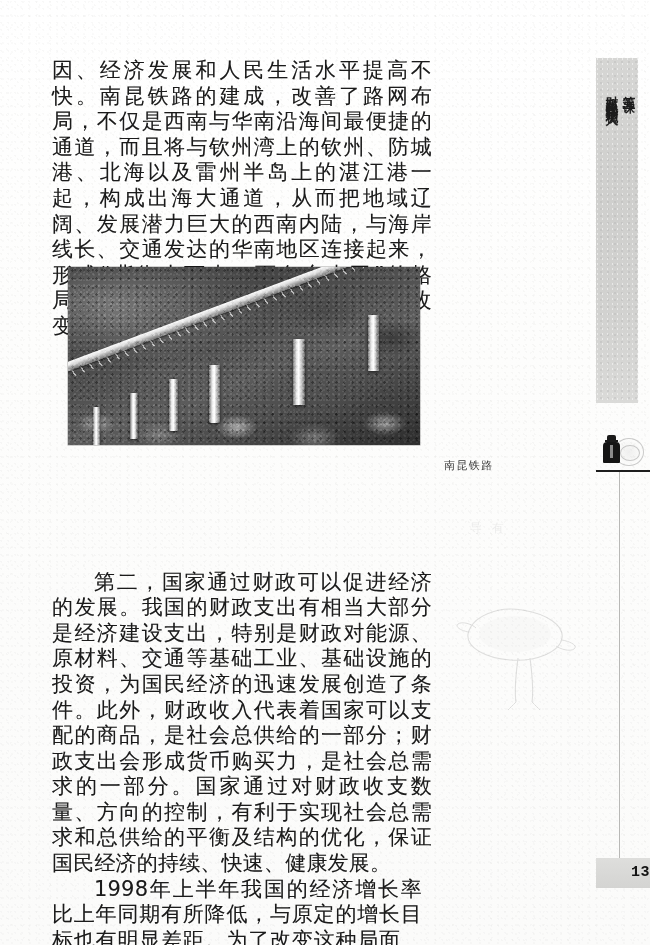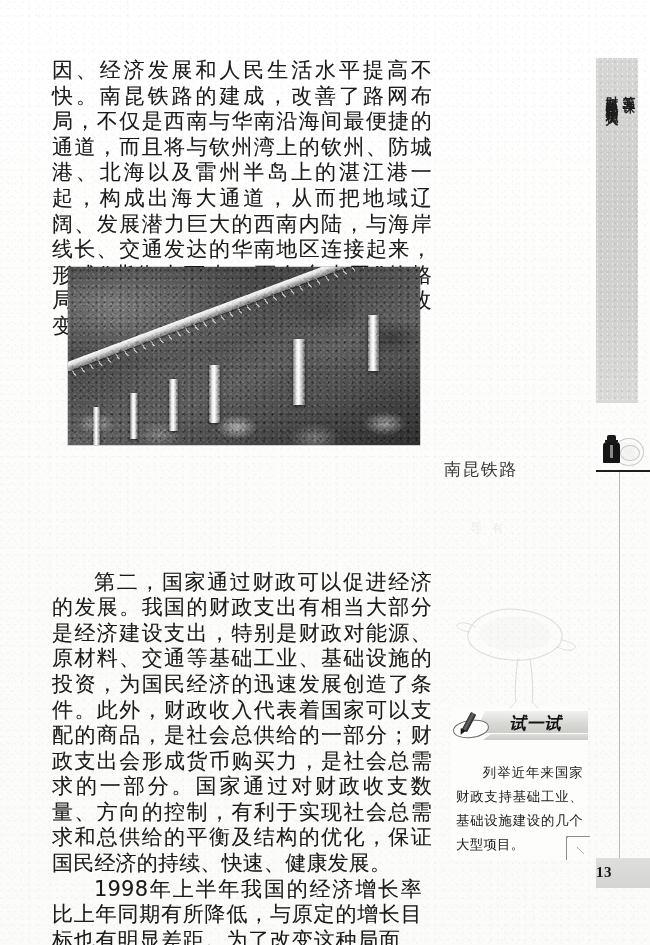--- a/index.html
+++ b/index.html
@@ -153,21 +153,21 @@
     background: linear-gradient(90deg, #6f7468 0%, #d5d9cd 28%, #eef1e8 48%, #b6bbad 72%, #5e6459 100%);
     box-shadow: 0 1px 3px rgba(0,0,0,.5);
   }
 
   
   #photo-caption {
     position: absolute;
     left: 444px;
     top: 458px;
     font-family: "DejaVu Sans", sans-serif;
-    font-size: 17px;
+    font-size: 11px;
     color: #3a3a3a;
     letter-spacing: 1.4px;
     white-space: nowrap;
   }
 
   
   #chapter-band {
     position: absolute;
     left: 596px;
     top: 58px;
@@ -272,22 +272,22 @@
     left: 596px;
     top: 858px;
     width: 54px;
     height: 30px;
     background: linear-gradient(180deg, #dededc 0%, #d4d4d2 100%);
   }
   #page-number {
     position: absolute;
     left: 0; right: 0;
     top: 6px;
-    text-align: left;
-    font-family: Liberation Serif, serif;
+    text-align: right;
+    font-family: Liberation Mono, monospace;
     font-size: 15px;
     font-weight: 700;
     color: #141414;
     letter-spacing: .5px;
   }
 
   
   #activity-box {
     position: absolute;
     left: 451px;
@@ -468,40 +468,18 @@
 
   <svg id="tree-watermark" viewBox="0 0 130 112">
     <path d="M16 34 C20 16 46 6 70 10 C96 14 112 26 110 38 C108 52 84 62 58 60 C34 58 14 48 16 34 Z" fill="none" stroke="#6a6a6a" stroke-width="1.1"></path>
     <path d="M16 32 C8 30 3 27 6 24 C10 21 20 24 24 28" fill="none" stroke="#6a6a6a" stroke-width="1"></path>
     <path d="M110 40 C120 42 126 46 122 49 C118 52 108 49 104 46" fill="none" stroke="#6a6a6a" stroke-width="1"></path>
     <path d="M66 58 C64 74 62 88 64 102 M78 58 C80 74 82 88 80 102" fill="none" stroke="#6a6a6a" stroke-width="1.1"></path>
     <path d="M64 102 C60 106 58 108 56 110 M80 102 C84 106 86 108 88 110" fill="none" stroke="#6a6a6a" stroke-width="1"></path>
     <ellipse cx="63" cy="34" rx="36" ry="18" fill="#9a9a9a" opacity=".18"></ellipse>
   </svg>
 
-  <section id="activity-box">
-
-    <div id="activity-header">
-      <div class="hdr-band"></div>
-      <div class="hdr-band2"></div>
-
-      <div id="pencil-icon">
-        <div class="paper-blob"></div>
-        <div class="pencil-body"></div>
-        <div class="pencil-tip"></div>
-      </div>
-
-      <div id="activity-title">试一试</div>
-    </div>
-
-    <p id="activity-text">列举近年来国家财政支持基础工业、基础设施建设的几个大型项目。</p>
-
-    <div id="dog-ear">
-      <div class="fold-edge"></div>
-      <div class="fold-diag"></div>
-    </div>
-  </section>
 
   <div id="page-number-plate">
     <div id="page-number">13</div>
   </div>
 
 </div>
 
 </body></html>

